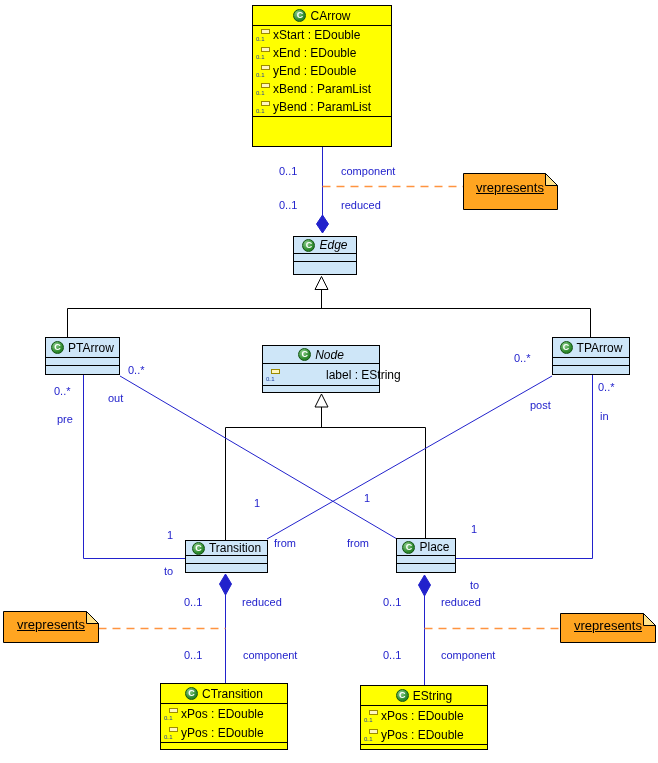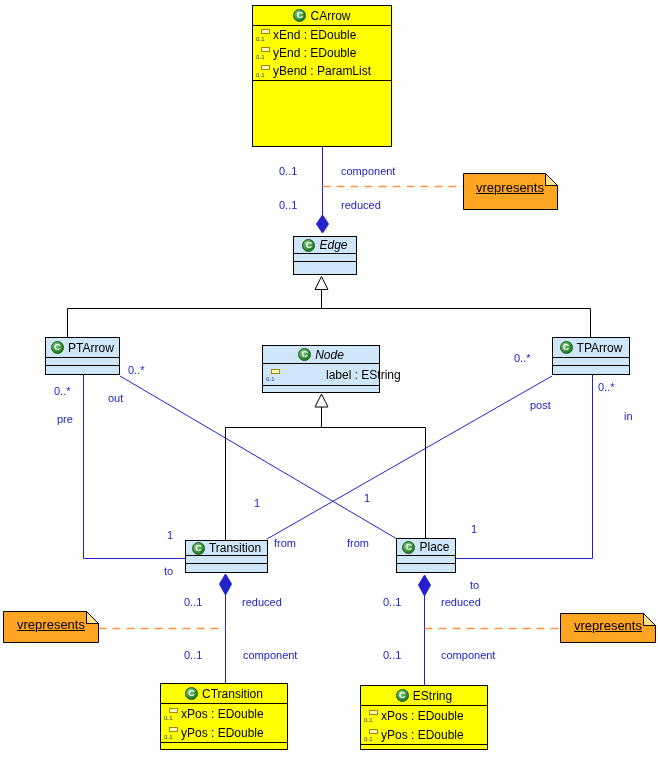--- a/index.html
+++ b/index.html
@@ -107,28 +107,42 @@
     <div class="class-title">
       <span class="class-icon">C</span>
       <span class="class-name">CArrow</span>
     </div>
     <div class="attrs">
       <div class="attr-row">
         <span class="attr-icon">
             <span class="attr-icon-rect"></span>
             <span class="attr-icon-mult">0..1</span>
           </span>
+        <span class="attr-text">xStart : EDouble</span>
+      </div>
+      <div class="attr-row">
+        <span class="attr-icon">
+            <span class="attr-icon-rect"></span>
+            <span class="attr-icon-mult">0..1</span>
+          </span>
         <span class="attr-text">xEnd : EDouble</span>
       </div>
       <div class="attr-row">
         <span class="attr-icon">
             <span class="attr-icon-rect"></span>
             <span class="attr-icon-mult">0..1</span>
           </span>
         <span class="attr-text">yEnd : EDouble</span>
+      </div>
+      <div class="attr-row">
+        <span class="attr-icon">
+            <span class="attr-icon-rect"></span>
+            <span class="attr-icon-mult">0..1</span>
+          </span>
+        <span class="attr-text">xBend : ParamList</span>
       </div>
       <div class="attr-row">
         <span class="attr-icon">
             <span class="attr-icon-rect"></span>
             <span class="attr-icon-mult">0..1</span>
           </span>
         <span class="attr-text">yBend : ParamList</span>
       </div>
     </div>
     <div class="compartment grow"></div>
@@ -258,21 +272,21 @@
   <div class="lbl" style="left:108px;top:392px;">out</div>
   <div class="lbl" style="left:364px;top:492px;">1</div>
   <div class="lbl" style="left:347px;top:537px;">from</div>
 
   <div class="lbl" style="left:514px;top:352px;">0..*</div>
   <div class="lbl" style="left:530px;top:399px;">post</div>
   <div class="lbl" style="left:254px;top:497px;">1</div>
   <div class="lbl" style="left:274px;top:537px;">from</div>
 
   <div class="lbl" style="left:598px;top:381px;">0..*</div>
-  <div class="lbl" style="left:624px;top:410px;">in</div>
+  <div class="lbl" style="left:600px;top:410px;">in</div>
   <div class="lbl" style="left:471px;top:523px;">1</div>
   <div class="lbl" style="left:470px;top:579px;">to</div>
 
   <div class="lbl" style="left:184px;top:596px;">0..1</div>
   <div class="lbl" style="left:242px;top:596px;">reduced</div>
   <div class="lbl" style="left:184px;top:649px;">0..1</div>
   <div class="lbl" style="left:243px;top:649px;">component</div>
 
   <div class="lbl" style="left:383px;top:596px;">0..1</div>
   <div class="lbl" style="left:441px;top:596px;">reduced</div>

